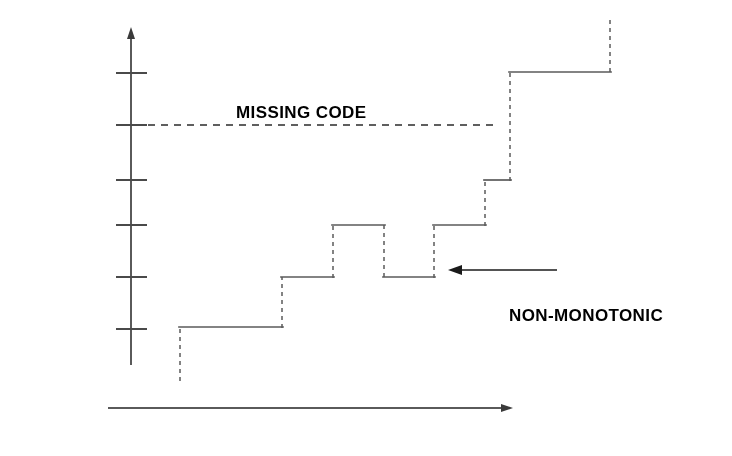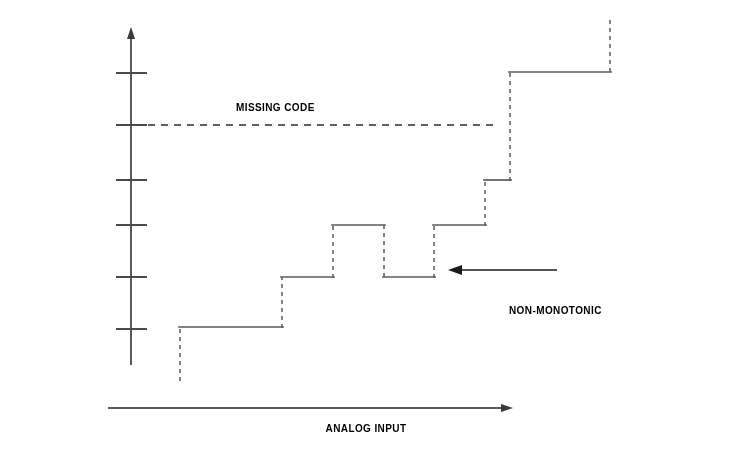--- a/index.html
+++ b/index.html
@@ -62,21 +62,21 @@
   }
   .callout-head {
     fill: #1a1a1a;
     stroke: none;
   }
   .fig-label {
     position: absolute;
     color: #000000;
     font-family: "Liberation Sans", sans-serif;
     font-weight: bold;
-    font-size: 10px;
+    font-size: 17px;
     letter-spacing: 0.4px;
     white-space: nowrap;
     line-height: 1.42;
   }
   #y-axis-label {
     left: 14px;
     top: 170px;
     width: 92px;
     text-align: center;
     white-space: normal;
@@ -144,19 +144,18 @@
     </g>
 
     <g>
       <line class="callout-line" x1="557" y1="270" x2="460" y2="270"></line>
       <polygon class="callout-head" points="448,270 462,265 462,275"></polygon>
     </g>
 
   </svg>
 
 
-  <div class="fig-label" id="x-axis-label">ANALOG INPUT</div>
 
   <div class="fig-label" id="missing-code-label">MISSING CODE</div>
 
   <div class="fig-label" id="non-monotonic-label">NON-MONOTONIC</div>
 
 </div>
 
 </body></html>

